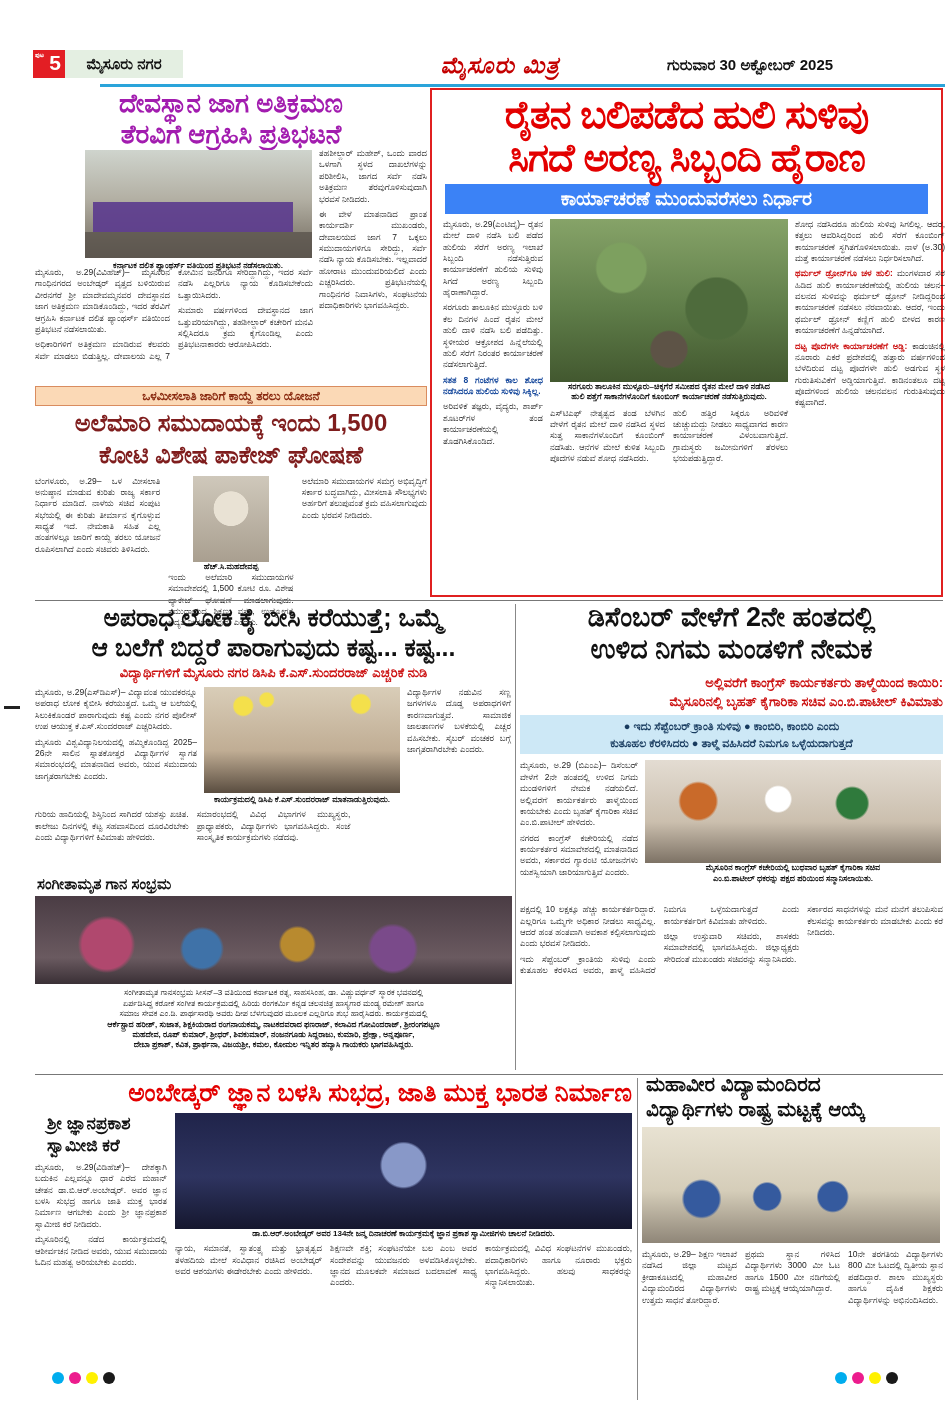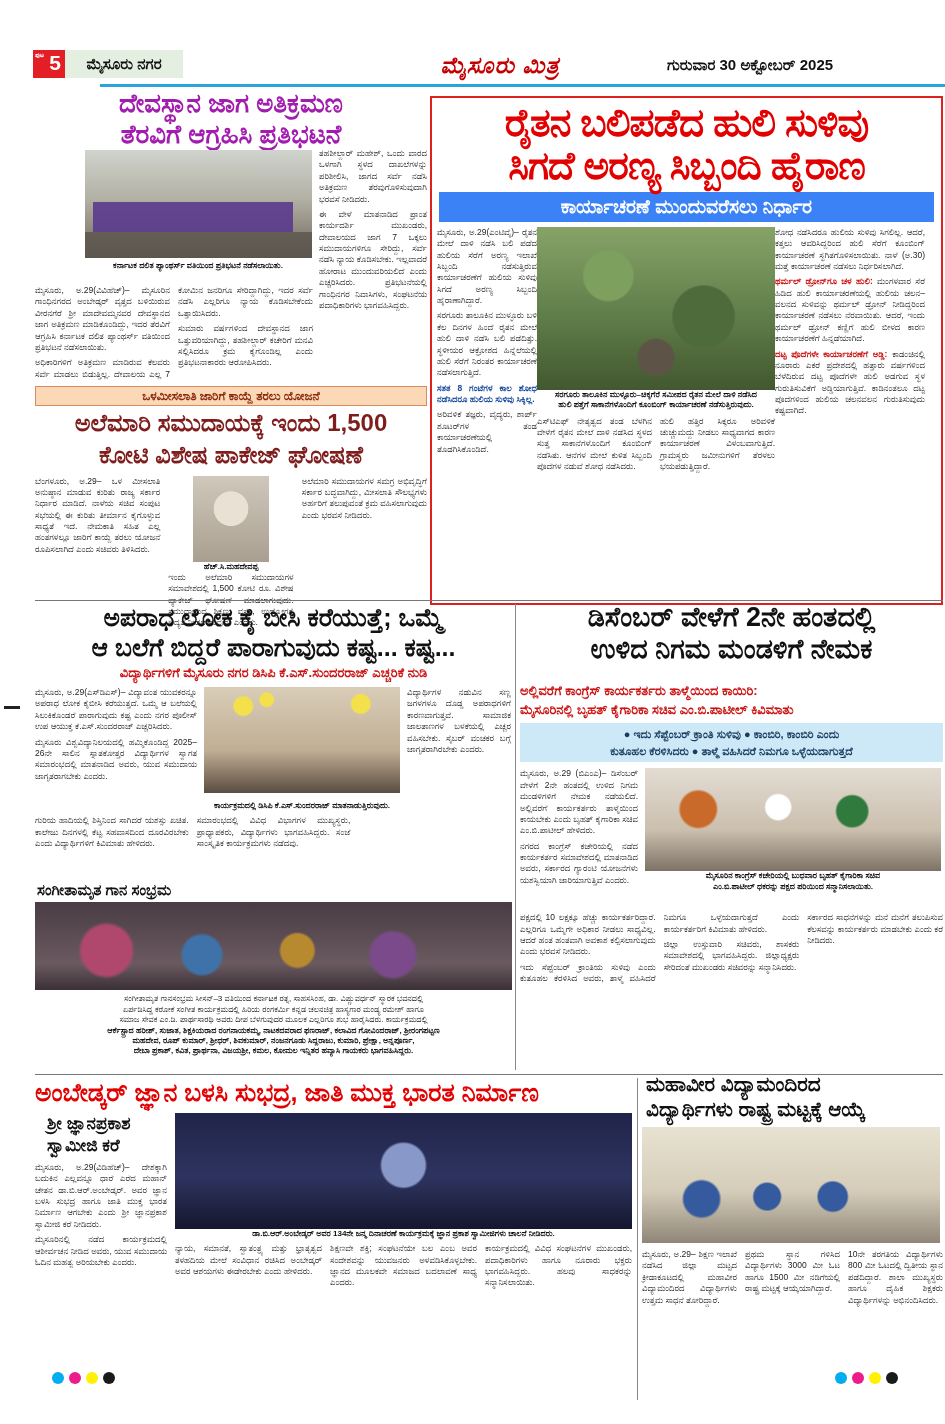--- a/index.html
+++ b/index.html
@@ -31,28 +31,28 @@
 
   
   .temple { position:absolute; left:35px; top:88px; width:392px; height:300px; }
   .temple-head { text-align:center; font-size:26px; font-weight:bold; color:#a21caf; line-height:1.18; }
   .temple-photo { position:absolute; left:50px; top:62px; width:227px; height:108px;
      background:linear-gradient(180deg,#cfd4cd 0%,#b3b0a4 45%,#8e887c 75%,#6e685e 100%); }
   .temple-banner { position:absolute; left:8px; top:52px; width:200px; height:30px; background:#5b3a8e; opacity:.9; }
   .temple-crowd { position:absolute; left:0; bottom:0; width:100%; height:26px; background:#57504a; opacity:.75; }
   .temple-cap { position:absolute; left:28px; top:173px; width:270px; }
   .temple-side { position:absolute; left:284px; top:60px; width:108px; height:248px; }
-  .temple-body { position:absolute; left:0px; top:197px; width:278px; height:108px; column-count:2; column-gap:8px; }
-
-  
-  .tiger { position:absolute; left:430px; top:96px; width:513px; height:509px; border:2px solid #e02020; background:#fff; padding:4px 5px; }
+  .temple-body { position:absolute; left:0px; top:179px; width:278px; height:108px; column-count:2; column-gap:8px; }
+
+  
+  .tiger { position:absolute; left:430px; top:88px; width:513px; height:509px; border:2px solid #e02020; background:#fff; padding:4px 11px; }
   .tiger-head { text-align:center; font-size:39px; font-weight:bold; color:#e30000; line-height:1.1; letter-spacing:-1px; }
   .tiger-strap { margin:4px 2px 5px 2px; background:#3b82f6; color:#ffffff; text-align:center;
                  font-size:19px; font-weight:bold; padding:4px 0; }
-  .tiger-cols { display:flex; }
+  .tiger-cols { display:flex; gap:7px; }
   .tiger-left { width:100px; flex:none; }
   .tiger-mid { width:238px; flex:none; }
   .tiger-right { width:150px; flex:none; }
   .tiger-photo { width:238px; height:163px;
      background:radial-gradient(circle at 30% 30%, #7da05f 0 12%, transparent 13%),
                 radial-gradient(circle at 70% 55%, #4e6b3c 0 16%, transparent 17%),
                 radial-gradient(circle at 50% 80%, #5d5346 0 10%, transparent 11%),
                 linear-gradient(180deg,#86a368 0%,#5f7d49 55%,#42582f 100%); }
   .tiger-midcols { margin-top:5px; column-count:2; column-gap:8px; }
 
@@ -87,36 +87,36 @@
                 radial-gradient(circle at 55% 55%, #b88a2f 0 6%, transparent 7%),
                 radial-gradient(circle at 75% 60%, #7a4a8a 0 6%, transparent 7%),
                 linear-gradient(180deg,#4a3c44 0%,#6a5a60 70%,#3a3036 100%); }
   .music-cap { margin-top:4px; }
   .music-cap .cap { font-weight:normal; }
   .music-cap .cap.bold { font-weight:bold; }
 
   
   .corp { position:absolute; left:520px; top:602px; width:423px; height:470px; }
   .corp-head { text-align:center; font-size:27px; font-weight:bold; color:#111; line-height:1.18; }
-  .corp-sub { text-align:left; font-size:13px; font-weight:bold; color:#cc1111; line-height:1.45; margin-top:16px; }
+  .corp-sub { text-align:right; font-size:13px; font-weight:bold; color:#cc1111; line-height:1.45; margin-top:8px; }
   .corp-bullets { background:#cde8f6; text-align:center; font-size:11px; font-weight:bold; color:#173a5e;
                   line-height:1.5; padding:3px 4px; margin-top:4px; }
   .corp-row { display:flex; gap:7px; margin-top:6px; }
   .corp-c1 { width:118px; flex:none; }
   .corp-photostack { width:296px; flex:none; }
   .corp-photo { width:296px; height:103px;
      background:radial-gradient(circle at 18% 40%, #c96a2a 0 7%, transparent 8%),
                 radial-gradient(circle at 45% 38%, #ffffff 0 7%, transparent 8%),
                 radial-gradient(circle at 70% 42%, #2f7a3c 0 7%, transparent 8%),
                 linear-gradient(180deg,#e3dcd2 0%,#cbbfae 60%,#7d7265 100%); }
   .corp-body { column-count:3; column-gap:8px; margin-top:20px; height:188px; }
 
   
   .amb { position:absolute; left:35px; top:1078px; width:597px; height:324px; }
-  .amb-head { text-align:left; font-size:25px; font-weight:bold; color:#e30000; line-height:1.15; }
+  .amb-head { text-align:right; font-size:25px; font-weight:bold; color:#e30000; line-height:1.15; }
   .amb-row { display:flex; gap:8px; margin-top:6px; }
   .amb-c1 { width:132px; flex:none; }
   .amb-kicker { font-size:17px; font-weight:bold; color:#111; line-height:1.3; margin-bottom:5px;margin-left:12px; }
   .amb-stack { width:457px; flex:none; }
   .amb-photo { width:457px; height:116px;
      background:radial-gradient(circle at 50% 45%, #8898c8 0 9%, transparent 10%),
                 linear-gradient(180deg,#20244a 0%,#2e3460 55%,#15172e 100%); }
   .amb-body { column-count:3; column-gap:8px; margin-top:4px; height:148px; }
 
   
@@ -222,21 +222,21 @@
     <div class="crime-head">ಅಪರಾಧ ಲೋಕ ಕೈ ಬೀಸಿ ಕರೆಯುತ್ತೆ; ಒಮ್ಮೆ</div>
     <div class="crime-head">ಆ ಬಲೆಗೆ ಬಿದ್ದರೆ ಪಾರಾಗುವುದು ಕಷ್ಟ... ಕಷ್ಟ...</div>
     <div class="crime-sub">ವಿದ್ಯಾರ್ಥಿಗಳಿಗೆ ಮೈಸೂರು ನಗರ ಡಿಸಿಪಿ ಕೆ.ಎಸ್.ಸುಂದರರಾಜ್ ಎಚ್ಚರಿಕೆ ನುಡಿ</div>
     <div class="crime-row">
       <div class="crime-c1">
         <p class="bt">ಮೈಸೂರು, ಅ.29(ಎಸ್‌ಡಿಎಸ್)– ವಿದ್ಯಾವಂತ ಯುವಕರನ್ನೂ ಅಪರಾಧ ಲೋಕ ಕೈಬೀಸಿ ಕರೆಯುತ್ತದೆ. ಒಮ್ಮೆ ಆ ಬಲೆಯಲ್ಲಿ ಸಿಲುಕಿಕೊಂಡರೆ ಪಾರಾಗುವುದು ಕಷ್ಟ ಎಂದು ನಗರ ಪೊಲೀಸ್ ಉಪ ಆಯುಕ್ತ ಕೆ.ಎಸ್.ಸುಂದರರಾಜ್ ಎಚ್ಚರಿಸಿದರು.</p>
         <p class="bt">ಮೈಸೂರು ವಿಶ್ವವಿದ್ಯಾನಿಲಯದಲ್ಲಿ ಹಮ್ಮಿಕೊಂಡಿದ್ದ 2025–26ನೇ ಸಾಲಿನ ಸ್ನಾತಕೋತ್ತರ ವಿದ್ಯಾರ್ಥಿಗಳ ಸ್ವಾಗತ ಸಮಾರಂಭದಲ್ಲಿ ಮಾತನಾಡಿದ ಅವರು, ಯುವ ಸಮುದಾಯ ಜಾಗೃತರಾಗಬೇಕು ಎಂದರು.</p>
       </div>
       <div>
         <div class="crime-photo ph"></div>
-        <div class="cap" style="width:196px;margin-top:8px;">ಕಾರ್ಯಕ್ರಮದಲ್ಲಿ ಡಿಸಿಪಿ ಕೆ.ಎಸ್.ಸುಂದರರಾಜ್ ಮಾತನಾಡುತ್ತಿರುವುದು.</div>
+        <div class="cap" style="width:196px;margin-top:2px;">ಕಾರ್ಯಕ್ರಮದಲ್ಲಿ ಡಿಸಿಪಿ ಕೆ.ಎಸ್.ಸುಂದರರಾಜ್ ಮಾತನಾಡುತ್ತಿರುವುದು.</div>
       </div>
       <div class="crime-c3">
         <p class="bt">ವಿದ್ಯಾರ್ಥಿಗಳ ನಡುವಿನ ಸಣ್ಣ ಜಗಳಗಳೂ ದೊಡ್ಡ ಅಪರಾಧಗಳಿಗೆ ಕಾರಣವಾಗುತ್ತವೆ. ಸಾಮಾಜಿಕ ಜಾಲತಾಣಗಳ ಬಳಕೆಯಲ್ಲಿ ಎಚ್ಚರ ವಹಿಸಬೇಕು. ಸೈಬರ್ ವಂಚಕರ ಬಗ್ಗೆ ಜಾಗೃತರಾಗಿರಬೇಕು ಎಂದರು.</p>
       </div>
     </div>
     <div class="crime-postbody">
       <p class="bt">ಗುರಿಯ ಹಾದಿಯಲ್ಲಿ ಶಿಸ್ತಿನಿಂದ ಸಾಗಿದರೆ ಯಶಸ್ಸು ಖಚಿತ. ಕಾಲೇಜು ದಿನಗಳಲ್ಲಿ ಕೆಟ್ಟ ಸಹವಾಸದಿಂದ ದೂರವಿರಬೇಕು ಎಂದು ವಿದ್ಯಾರ್ಥಿಗಳಿಗೆ ಕಿವಿಮಾತು ಹೇಳಿದರು.</p>
       <p class="bt">ಸಮಾರಂಭದಲ್ಲಿ ವಿವಿಧ ವಿಭಾಗಗಳ ಮುಖ್ಯಸ್ಥರು, ಪ್ರಾಧ್ಯಾಪಕರು, ವಿದ್ಯಾರ್ಥಿಗಳು ಭಾಗವಹಿಸಿದ್ದರು. ಸಂಜೆ ಸಾಂಸ್ಕೃತಿಕ ಕಾರ್ಯಕ್ರಮಗಳು ನಡೆದವು.</p>
     </div>
     <div class="music-head">ಸಂಗೀತಾಮೃತ ಗಾನ ಸಂಭ್ರಮ</div>

